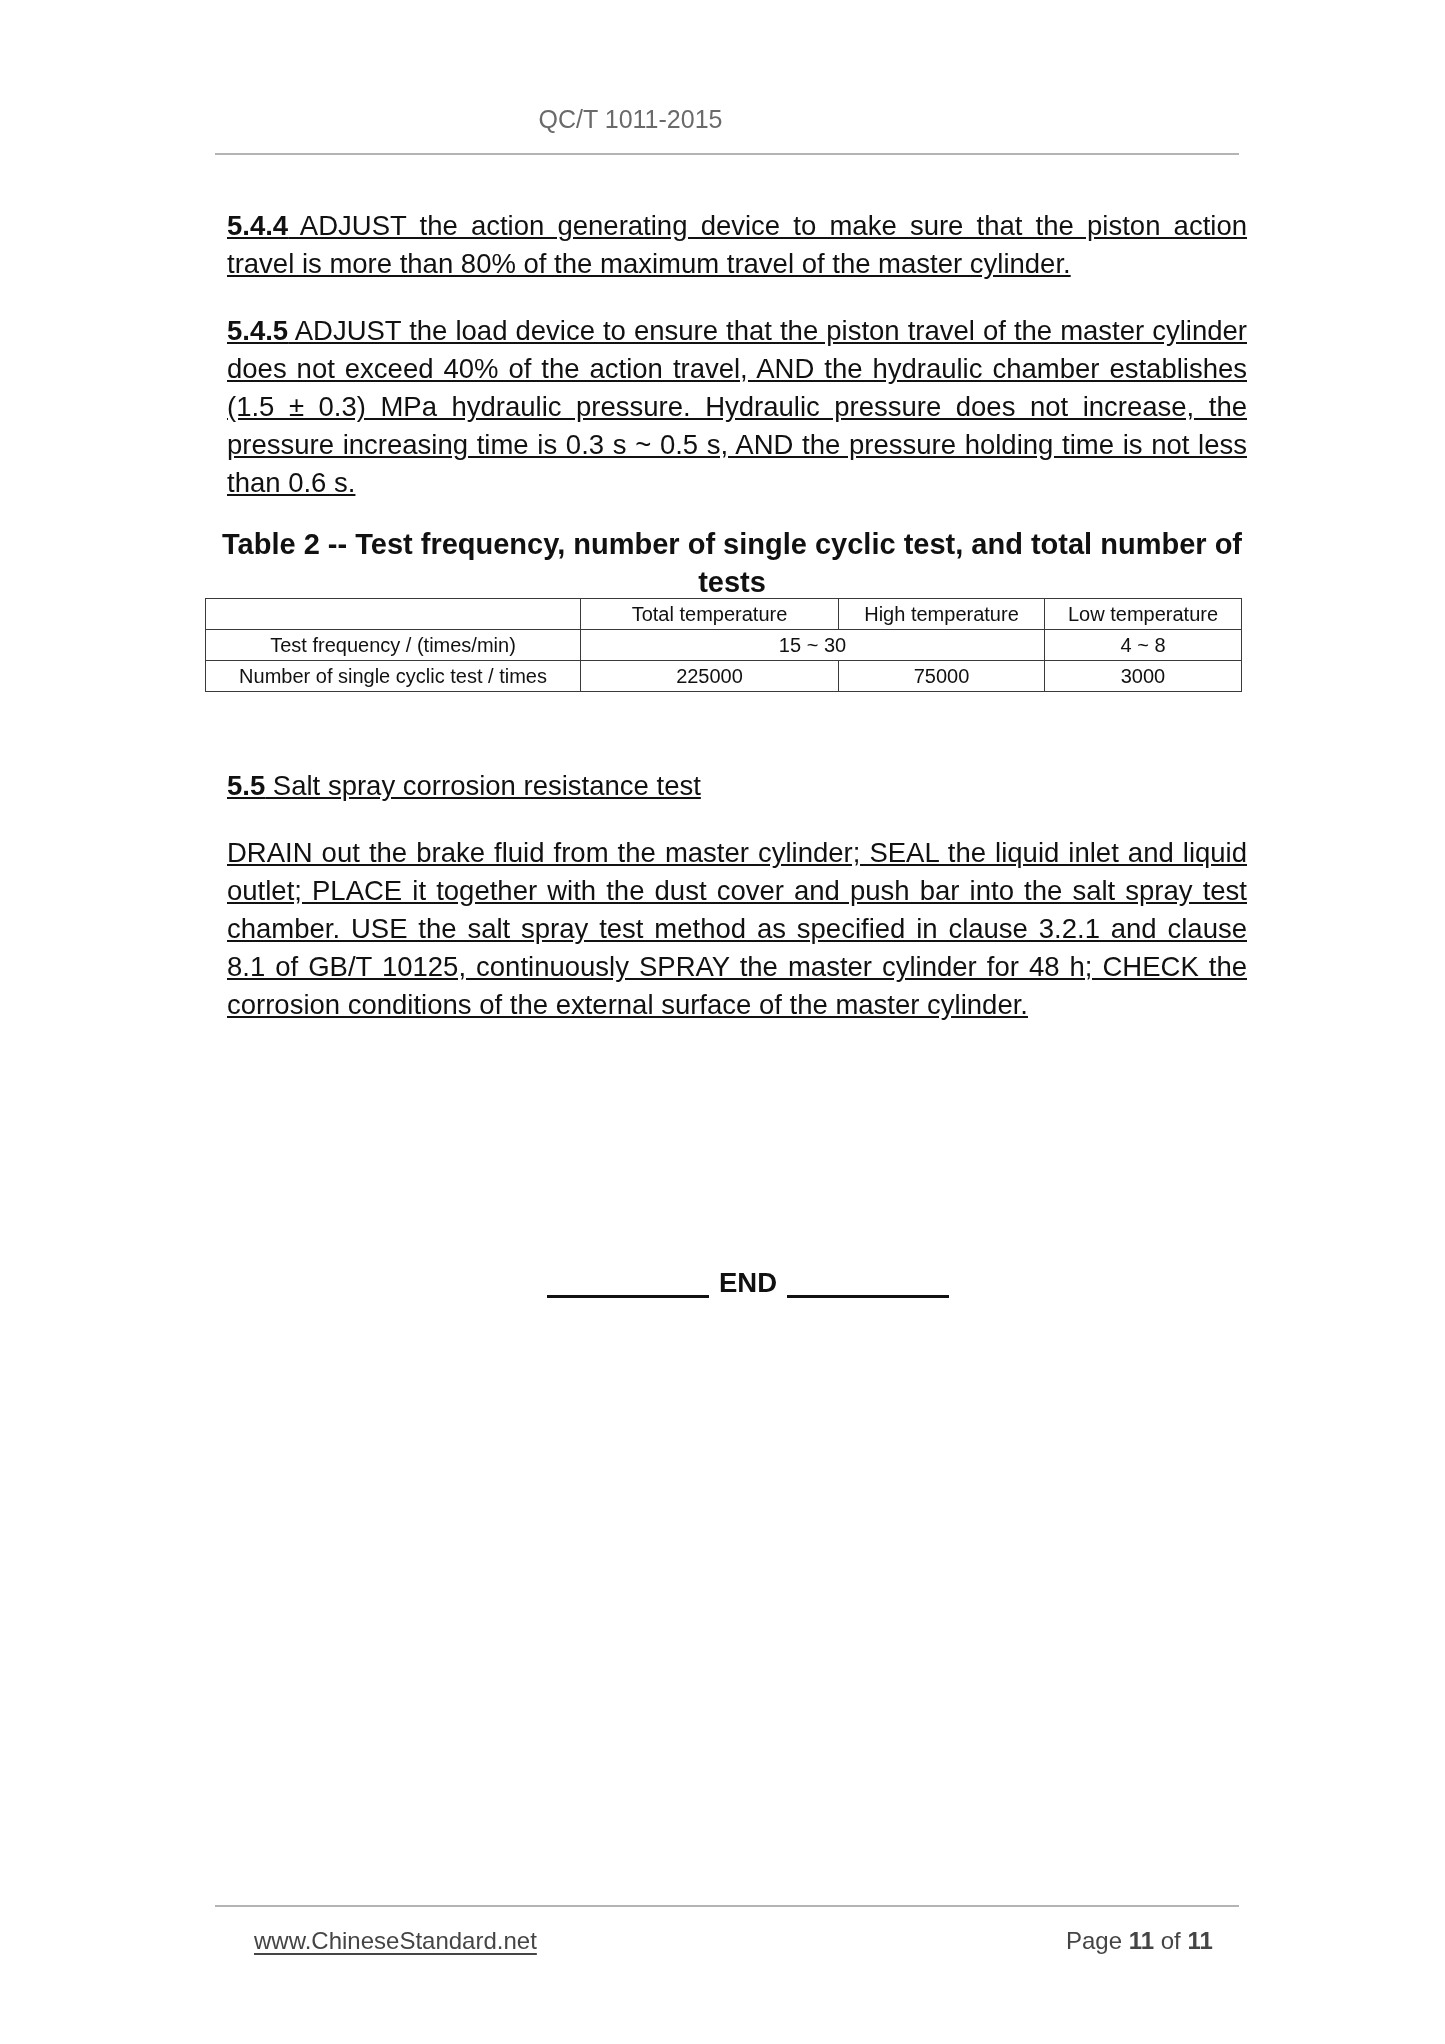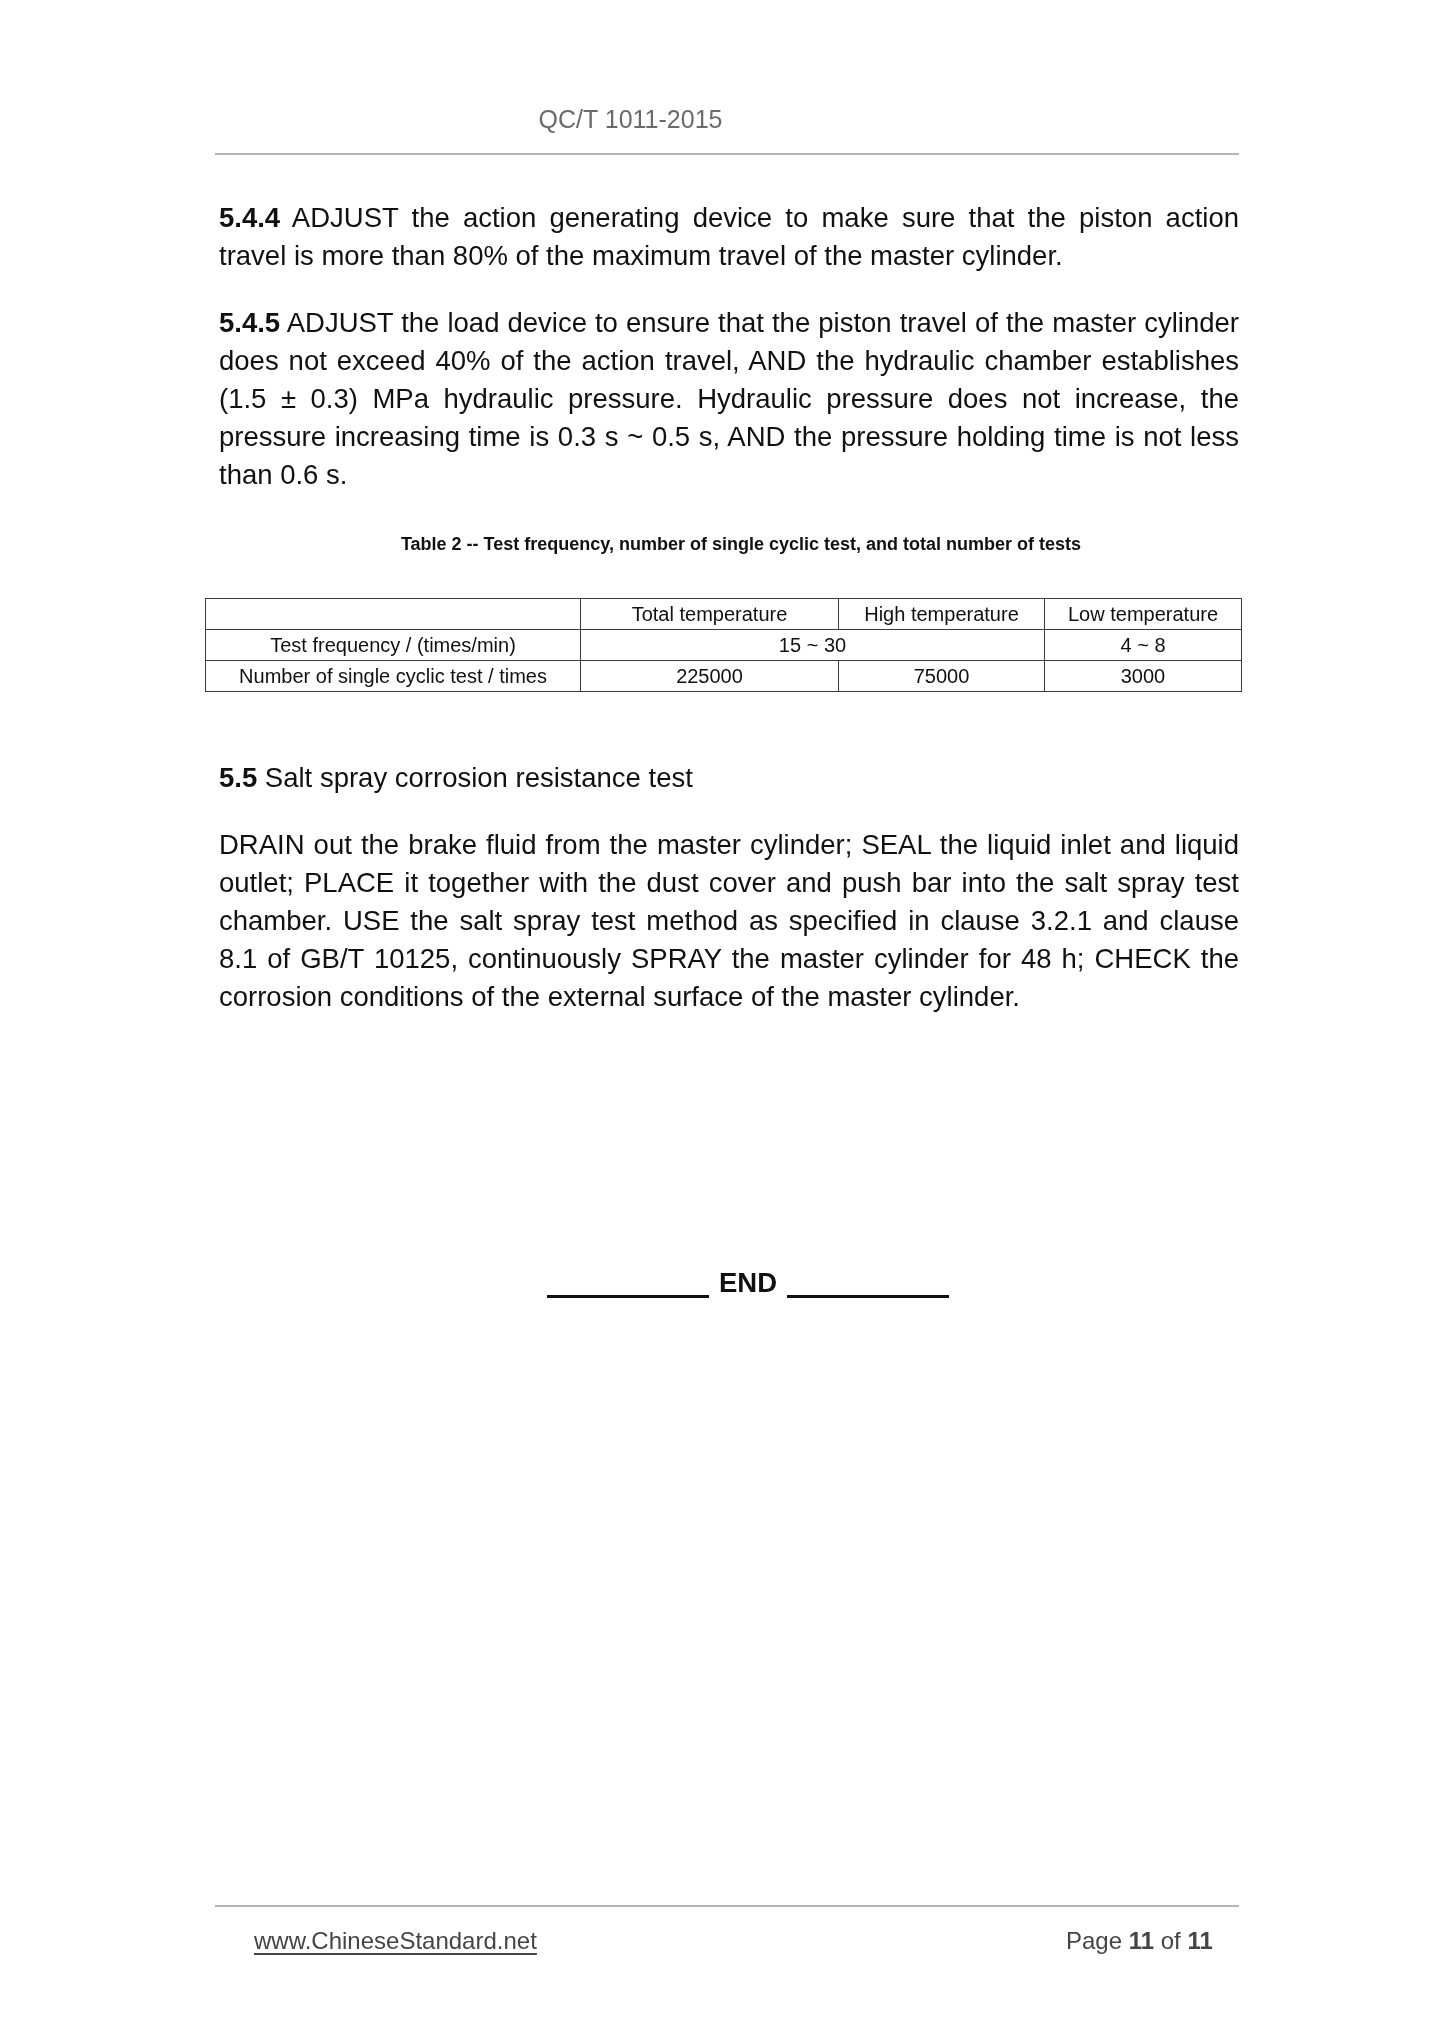--- a/index.html
+++ b/index.html
@@ -7,29 +7,29 @@
          font-family: "Liberation Sans", sans-serif; color: #111; }
   .abs { position: absolute; }
 
   .page-header { left: 0; width: 1261px; top: 104px; text-align: center;
                  font-size: 25px; color: #6a6a6a; line-height: 30px; }
   .rule { height: 2px; background: #b4b4b4; }
   .rule-top { left: 215px; width: 1024px; top: 153px; }
   .rule-bottom { left: 215px; width: 1024px; top: 1905px; }
 
   .para { left: 219px; width: 1020px; font-size: 27.5px; line-height: 38px;
-          text-align: justify; color: #111; margin: 0; }
+          text-align: justify; color: #111; margin: 8px; text-decoration: underline; }
   .para b { font-weight: bold; }
   .p1 { top: 199px; }
   .p2 { top: 304px; }
   .sec55 { top: 759px; }
   .p3 { top: 826px; }
 
-  .table-title { left: 229px; width: 1024px; top: 525px; text-align: center;
-                 font-size: 18px; font-weight: bold; line-height: 38px; }
+  .table-title { left: 220px; width: 1024px; top: 525px; text-align: center;
+                 font-size: 29px; font-weight: bold; line-height: 38px; }
 
   table.data-table { position: absolute; left: 205px; top: 598px; width: 1036px;
                      border-collapse: collapse; font-size: 20px; color: #111;
                      table-layout: fixed; }
   table.data-table td { border: 1.5px solid #3a3a3a; height: 30px; padding: 0;
                         text-align: center; line-height: 30px; white-space: nowrap; }
   table.data-table col.c0 { width: 375px; }
   table.data-table col.c1 { width: 258px; }
   table.data-table col.c2 { width: 206px; }
   table.data-table col.c3 { width: 197px; }

